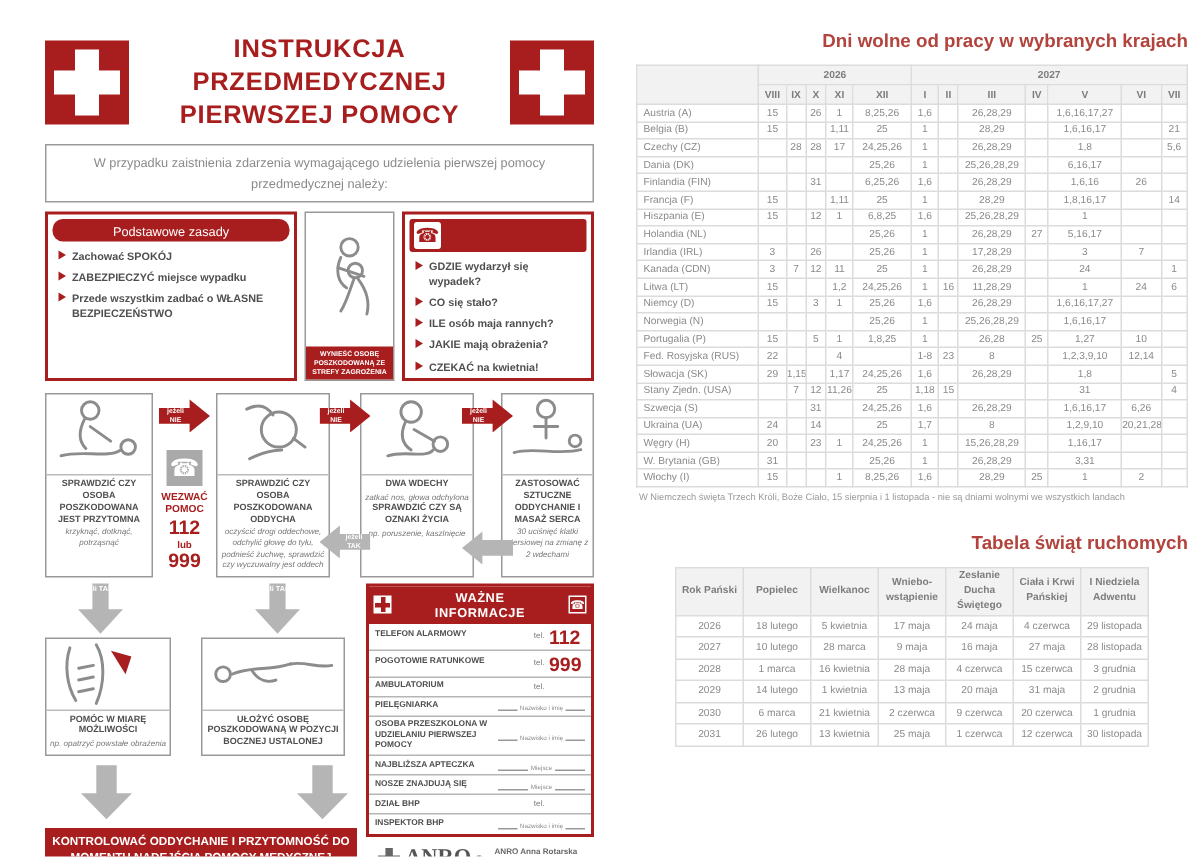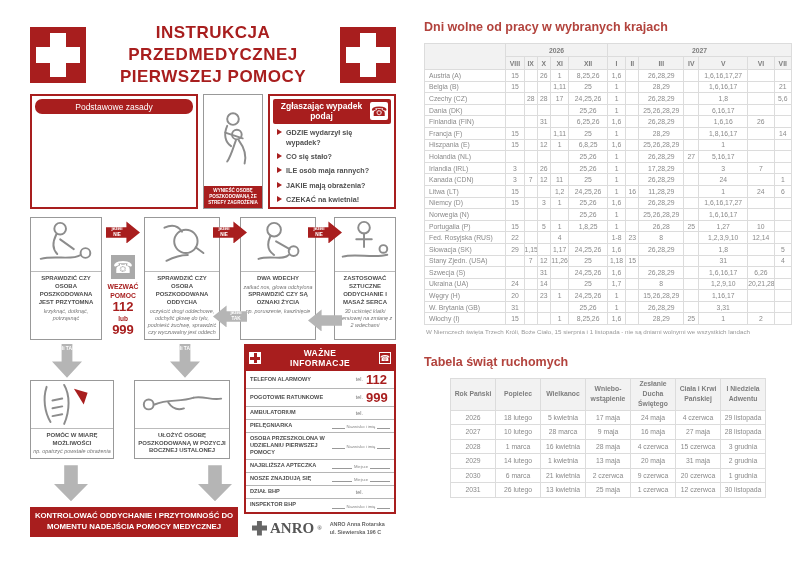--- a/index.html
+++ b/index.html
@@ -107,21 +107,21 @@
   .poster-footer{display:flex;margin-top:6px;align-items:flex-start;gap:8px;padding-left:8px}
   .anro-logo{display:flex;align-items:center;gap:3px;color:#555;font-weight:bold;
       font-size:15px;font-family:"Liberation Serif","DejaVu Serif",serif}
   .pix-cross{width:15px;height:15px;background:#666;position:relative;flex:0 0 auto;
       clip-path:polygon(33% 0,66% 0,66% 33%,100% 33%,100% 66%,66% 66%,66% 100%,33% 100%,33% 66%,0 66%,0 33%,33% 33%)}
   .anro-logo sup{font-size:6px}
   .anro-address{font-size:5.4px;font-weight:bold;color:#666;line-height:1.55}
 
   
   .right-col{position:absolute;left:424px;top:0;width:368px}
-  .tbl-title{color:var(--brick);text-align:left;font-weight:bold;font-size:12.5px;margin-top:20px}
+  .tbl-title{color:var(--brick);text-align:right;font-weight:bold;font-size:12.5px;margin-top:20px}
   table{border-collapse:collapse;table-layout:fixed}
   .holidays{width:100%;margin-top:9px}
   .holidays th,.holidays td{border:1px solid var(--bord);font-size:6.8px;color:var(--gtxt);
       text-align:center;padding:0;height:11.6px;font-weight:normal;overflow:hidden;white-space:nowrap}
   .holidays thead th{background:#f2f2f2;height:13px;font-weight:bold;color:#7d7d7d}
   .holidays td.country{text-align:left;padding-left:4px}
   .footnote{font-size:6.2px;color:#999;margin-top:3px;padding-left:2px}
   .movable{width:316px;margin:9px auto 0}
   .movable th,.movable td{border:1px solid var(--bord);font-size:6.8px;color:var(--gtxt);
       text-align:center;height:14.5px;font-weight:normal;padding:0 2px}
@@ -139,39 +139,53 @@
     <div class="poster-header">
       <div class="cross"></div>
       <div class="poster-title">
         <div>INSTRUKCJA</div>
         <div>PRZEDMEDYCZNEJ</div>
         <div>PIERWSZEJ POMOCY</div>
       </div>
       <div class="cross"></div>
     </div>
 
+    <div class="intro-box">W przypadku zaistnienia zdarzenia wymagającego udzielenia pierwszej pomocy przedmedycznej należy:</div>
 
     <div class="mid-row">
       <div class="rules-box">
         <div class="box-tab">Podstawowe zasady</div>
+        <div>
+            <div class="bullet-item">
+              <span class="tri"></span>
+              <span>Zachować SPOKÓJ</span>
+            </div>
+            <div class="bullet-item">
+              <span class="tri"></span>
+              <span>ZABEZPIECZYĆ miejsce wypadku</span>
+            </div>
+            <div class="bullet-item">
+              <span class="tri"></span>
+              <span>Przede wszystkim zadbać o WŁASNE BEZPIECZEŃSTWO</span>
+            </div>
+          </div>
       </div>
       <div class="evac-box">
         <svg viewBox="0 0 60 64">
           <circle cx="30" cy="10" r="6"></circle>
             <path d="M24 17 C20 26 22 34 28 38"></path>
           <circle cx="34" cy="26" r="5"></circle>
             <path d="M33 32 C30 40 28 48 24 54"></path>
           <path d="M36 32 C42 40 44 48 42 56"></path>
             <path d="M22 24 L40 30"></path>
         </svg>
         <div class="evac-caption">WYNIEŚĆ OSOBĘ POSZKODOWANĄ ZE STREFY ZAGROŻENIA</div>
       </div>
       <div class="report-box">
         <div class="report-header">
-          <div class="report-title">Zgłaszając wypadek podaj</div>
           <div class="phone-badge">☎</div>
         </div>
         <div>
             <div class="bullet-item">
               <span class="tri"></span>
               <span>GDZIE wydarzył się wypadek?</span>
             </div>
             <div class="bullet-item">
               <span class="tri"></span>
               <span>CO się stało?</span>

